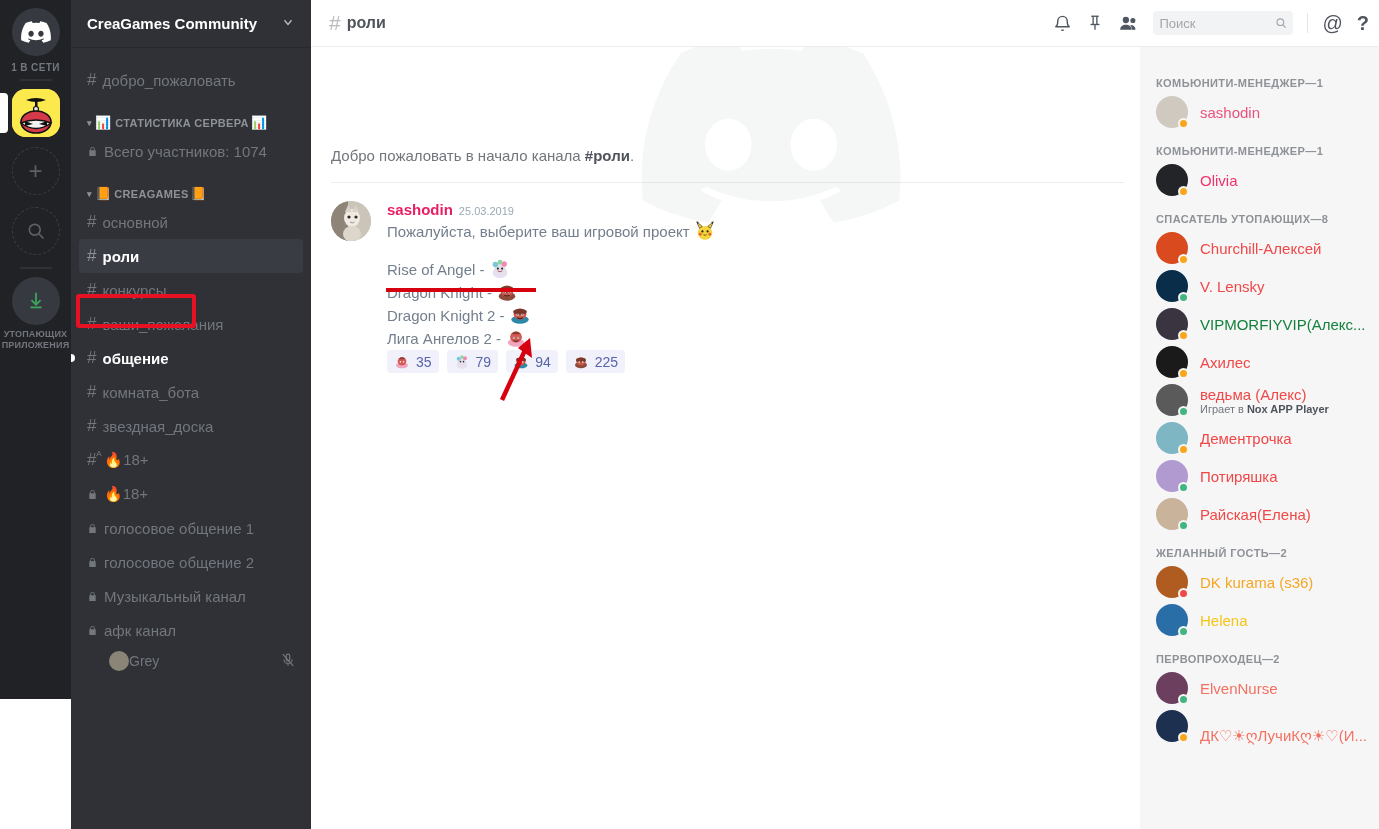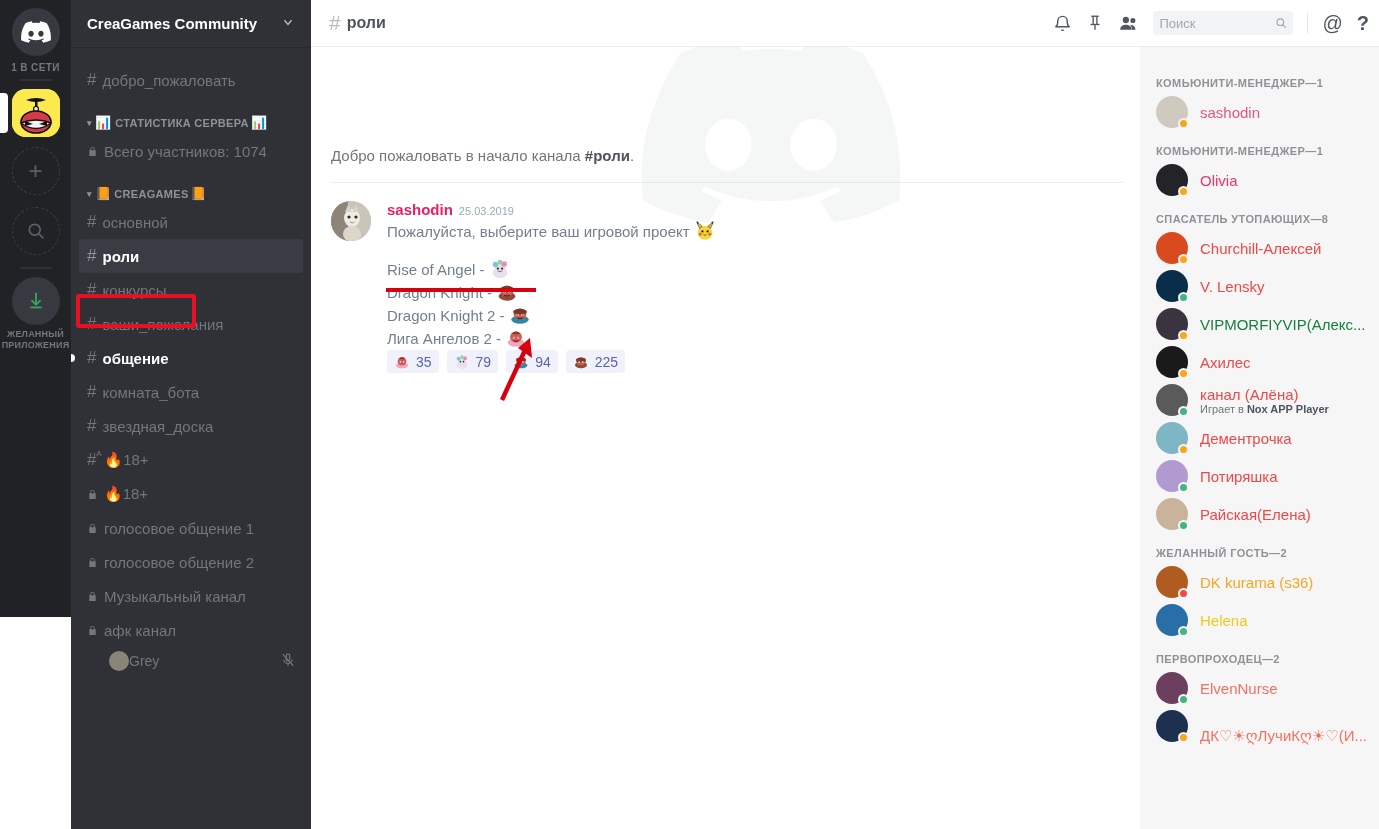--- a/index.html
+++ b/index.html
@@ -6,21 +6,21 @@
   html, body {
     width: 1379px; height: 829px;
     font-family: "Liberation Sans", sans-serif;
     background: #fff;
     overflow: hidden;
   }
   #app { position: relative; width: 1379px; height: 829px; display: flex; }
 
   
   .rail {
-    width: 71px; height: 617px; background: #202225;
+    width: 71px; height: 699px; background: #202225;
     display: flex; flex-direction: column; align-items: center;
     padding-top: 8px; flex: 0 0 71px;
   }
   .home-btn {
     width: 48px; height: 48px; border-radius: 50%;
     background: #36393f; display: flex; align-items: center; justify-content: center;
     margin-bottom: 6px;
   }
   .discord-logo { width: 30px; height: 22px; }
   .online-count {
@@ -209,21 +209,21 @@
     </div>
     <div class="rail-sep"></div>
     <div class="dl-btn">
       <svg width="22" height="22" viewBox="0 0 24 24" fill="none" stroke="#3ba55d" stroke-width="2">
         <line x1="12" y1="3" x2="12" y2="15"></line>
           <polyline points="7,11 12,16 17,11"></polyline>
           <line x1="6" y1="19" x2="18" y2="19"></line>
       </svg>
     </div>
     <div class="dl-label">
-      <div>ЖЕЛАННЫЙ</div>
+      <div>УТОПАЮЩИХ</div>
       <div>ПРИЛОЖЕНИЯ</div>
     </div>
   </div>
 
   <div class="sidebar">
     <div class="guild-header">
       <span>CreaGames Community</span>
       <span class="chev">
         <svg width="14" height="14" viewBox="0 0 24 24" fill="none" stroke="#b9bbbe" stroke-width="2.4">
             <polyline points="6,9 12,16 18,9"></polyline>
@@ -611,21 +611,21 @@
               <div class="mtext">
                 <div class="mname" style="color: rgb(240, 71, 71);">Ахилес</div>
               </div>
             </div>
             <div class="mrow">
               <div class="mavatar">
                 <div class="img" style="background: rgb(90, 90, 90);"></div>
                 <div class="status" style="background: rgb(67, 181, 129);"></div>
               </div>
               <div class="mtext">
-                <div class="mname" style="color: rgb(240, 71, 71);">канал (Алёна)</div>
+                <div class="mname" style="color: rgb(240, 71, 71);">ведьма (Алекс)</div>
                 <div class="mactivity"><span>Играет в </span><b>Nox APP Player</b></div>
               </div>
             </div>
             <div class="mrow">
               <div class="mavatar">
                 <div class="img" style="background: rgb(127, 182, 196);"></div>
                 <div class="status" style="background: rgb(250, 166, 26);"></div>
               </div>
               <div class="mtext">
                 <div class="mname" style="color: rgb(240, 71, 71);">Дементрочка</div>

